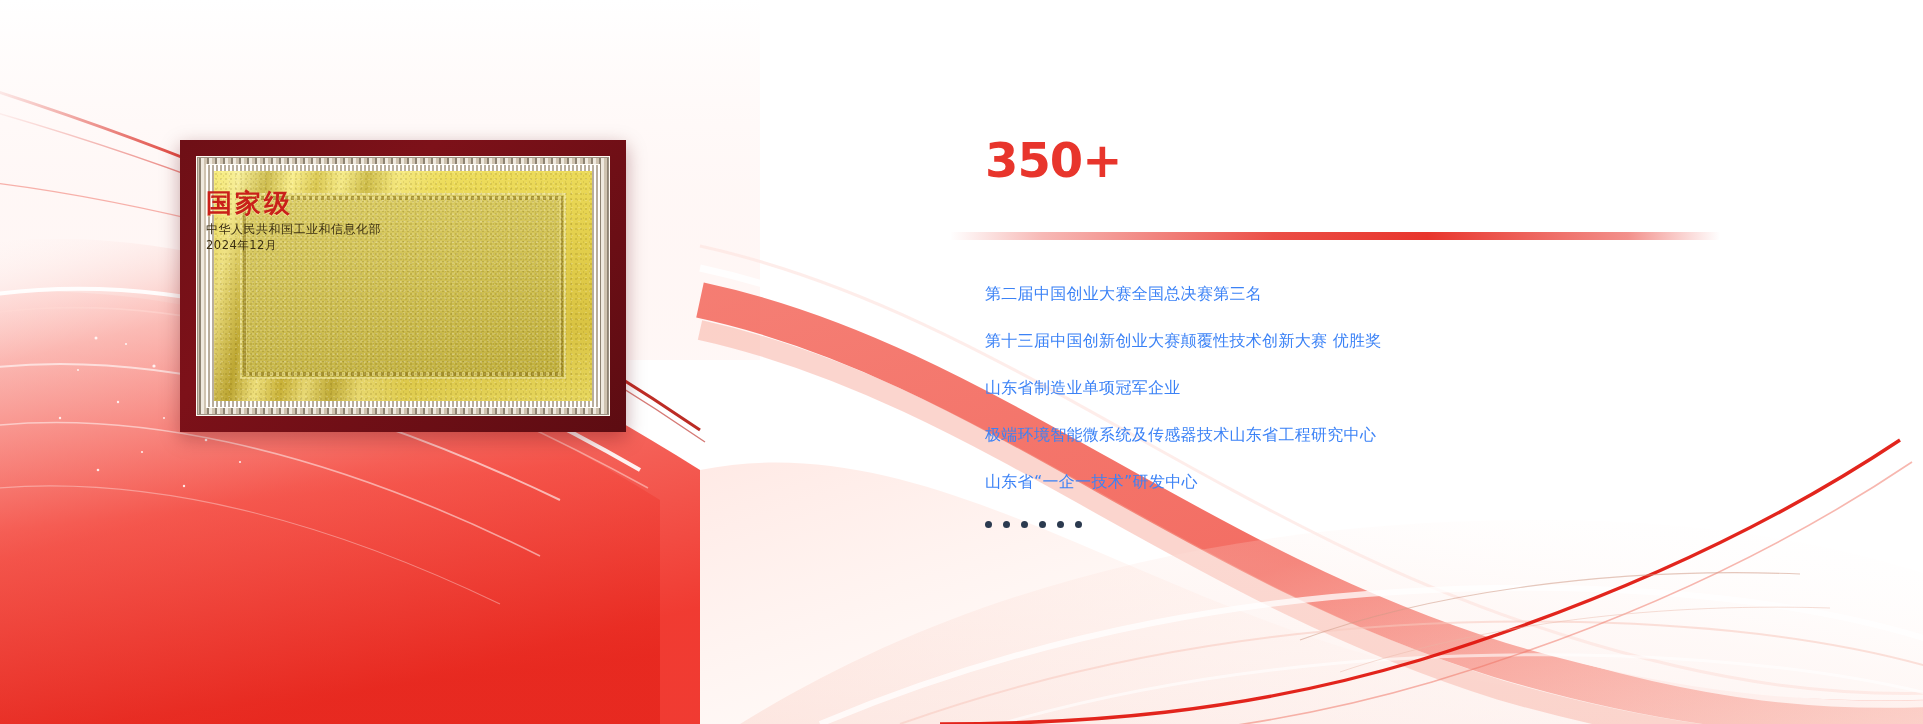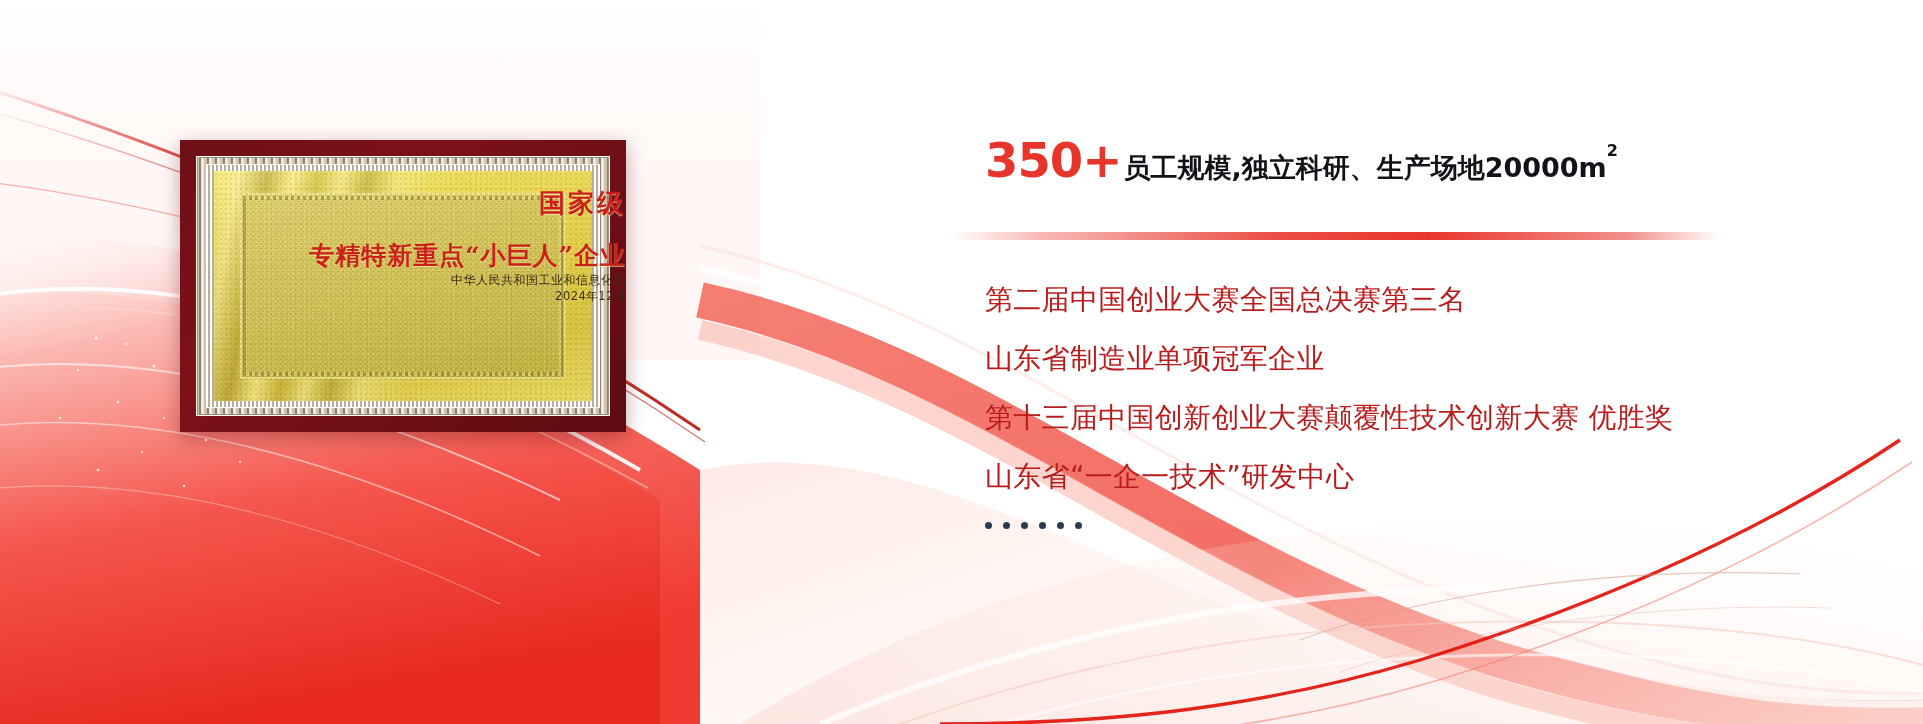--- a/index.html
+++ b/index.html
@@ -87,22 +87,22 @@
   }
   .gold-face::after{
     content:"";position:absolute;inset:0;
     background-image:
       radial-gradient(circle at 20% 30%,rgba(255,255,255,.14) 0 1px,transparent 1px),
       radial-gradient(circle at 65% 70%,rgba(80,62,0,.16) 0 1px,transparent 1px);
     background-size:4px 4px,5px 5px;pointer-events:none;
   }
   .plaque-text{
     position:absolute;inset:0;display:flex;flex-direction:column;
-    align-items:flex-end;justify-content:flex-start;
-    padding-top:46px;box-sizing:border-box;z-index:3;
+    align-items:flex-start;justify-content:flex-start;
+    padding-top:46px;box-sizing:border-box;z-index:3;padding-left:26px;
   }
   .p-title1{
     font-family:"DejaVu Serif","Liberation Serif",serif;
     font-weight:700;color:#c9201a;font-size:26px;letter-spacing:3px;
     text-shadow:0 1px 0 rgba(255,240,170,.65);
   }
   .p-title2{
     font-family:"DejaVu Serif","Liberation Serif",serif;
     font-weight:700;color:#c9201a;font-size:25px;letter-spacing:1px;margin-top:18px;
     text-shadow:0 1px 0 rgba(255,240,170,.65);
@@ -146,21 +146,21 @@
     line-height:1;margin-left:2px;
   }
   .hl-sup{font-size:16px;vertical-align:super;line-height:0;position:relative;top:-11px;}
   .hl-bar{
     position:absolute;left:-35px;top:96px;width:770px;height:8px;
     background:linear-gradient(to right,rgba(232,53,44,0) 0%,rgba(232,53,44,.35) 12%,rgba(232,53,44,.88) 42%,#e8352c 62%,rgba(232,53,44,.55) 88%,rgba(232,53,44,0) 100%);
     border-radius:2px;
   }
   .list{position:absolute;left:0;top:150px;width:880px;}
   .list-item{
-    color:#b91c1c;font-size:28px;line-height:1;margin-bottom:31px;
+    color:#3b82f6;font-size:16px;line-height:1;margin-bottom:31px;
     font-family:"DejaVu Sans","Liberation Sans",sans-serif;
     white-space:nowrap;letter-spacing:.3px;
   }
   .dots{display:flex;gap:11px;margin-top:4px;}
   .dots span{width:7px;height:7px;border-radius:50%;background:#2b3a4f;display:block;}
 </style>
 </head>
 <body>
 
 <div class="stage">
@@ -274,39 +274,38 @@
     <div class="plaque">
       <div class="orn-outer">
         <div class="orn-inner">
           <div class="gold">
             <div class="gold-face"></div>
           </div>
         </div>
       </div>
       <div class="plaque-text">
         <div class="p-title1">国家级</div>
-        <div class="p-title2">专精特新重点“小巨人”企业</div>
         <div class="p-org">中华人民共和国工业和信息化部</div>
         <div class="p-date">2024年12月</div>
       </div>
     </div>
   </div>
 
   <div class="content">
 
     <div class="headline">
       <span class="hl-num">350+</span>
-      <span class="hl-rest"><span>员工规模,独立科研、生产场地20000m</span><sup class="hl-sup">2</sup></span>
     </div>
     <div class="hl-bar"></div>
 
     <div class="list">
       <div class="list-item">第二届中国创业大赛全国总决赛第三名</div>
+      <div class="list-item">第十三届中国创新创业大赛颠覆性技术创新大赛 优胜奖</div>
       <div class="list-item">山东省制造业单项冠军企业</div>
-      <div class="list-item">第十三届中国创新创业大赛颠覆性技术创新大赛 优胜奖</div>
+      <div class="list-item">极端环境智能微系统及传感器技术山东省工程研究中心</div>
       <div class="list-item">山东省“一企一技术”研发中心</div>
       <div class="dots">
         <span></span>
         <span></span>
         <span></span>
         <span></span>
         <span></span>
         <span></span>
       </div>
     </div>

